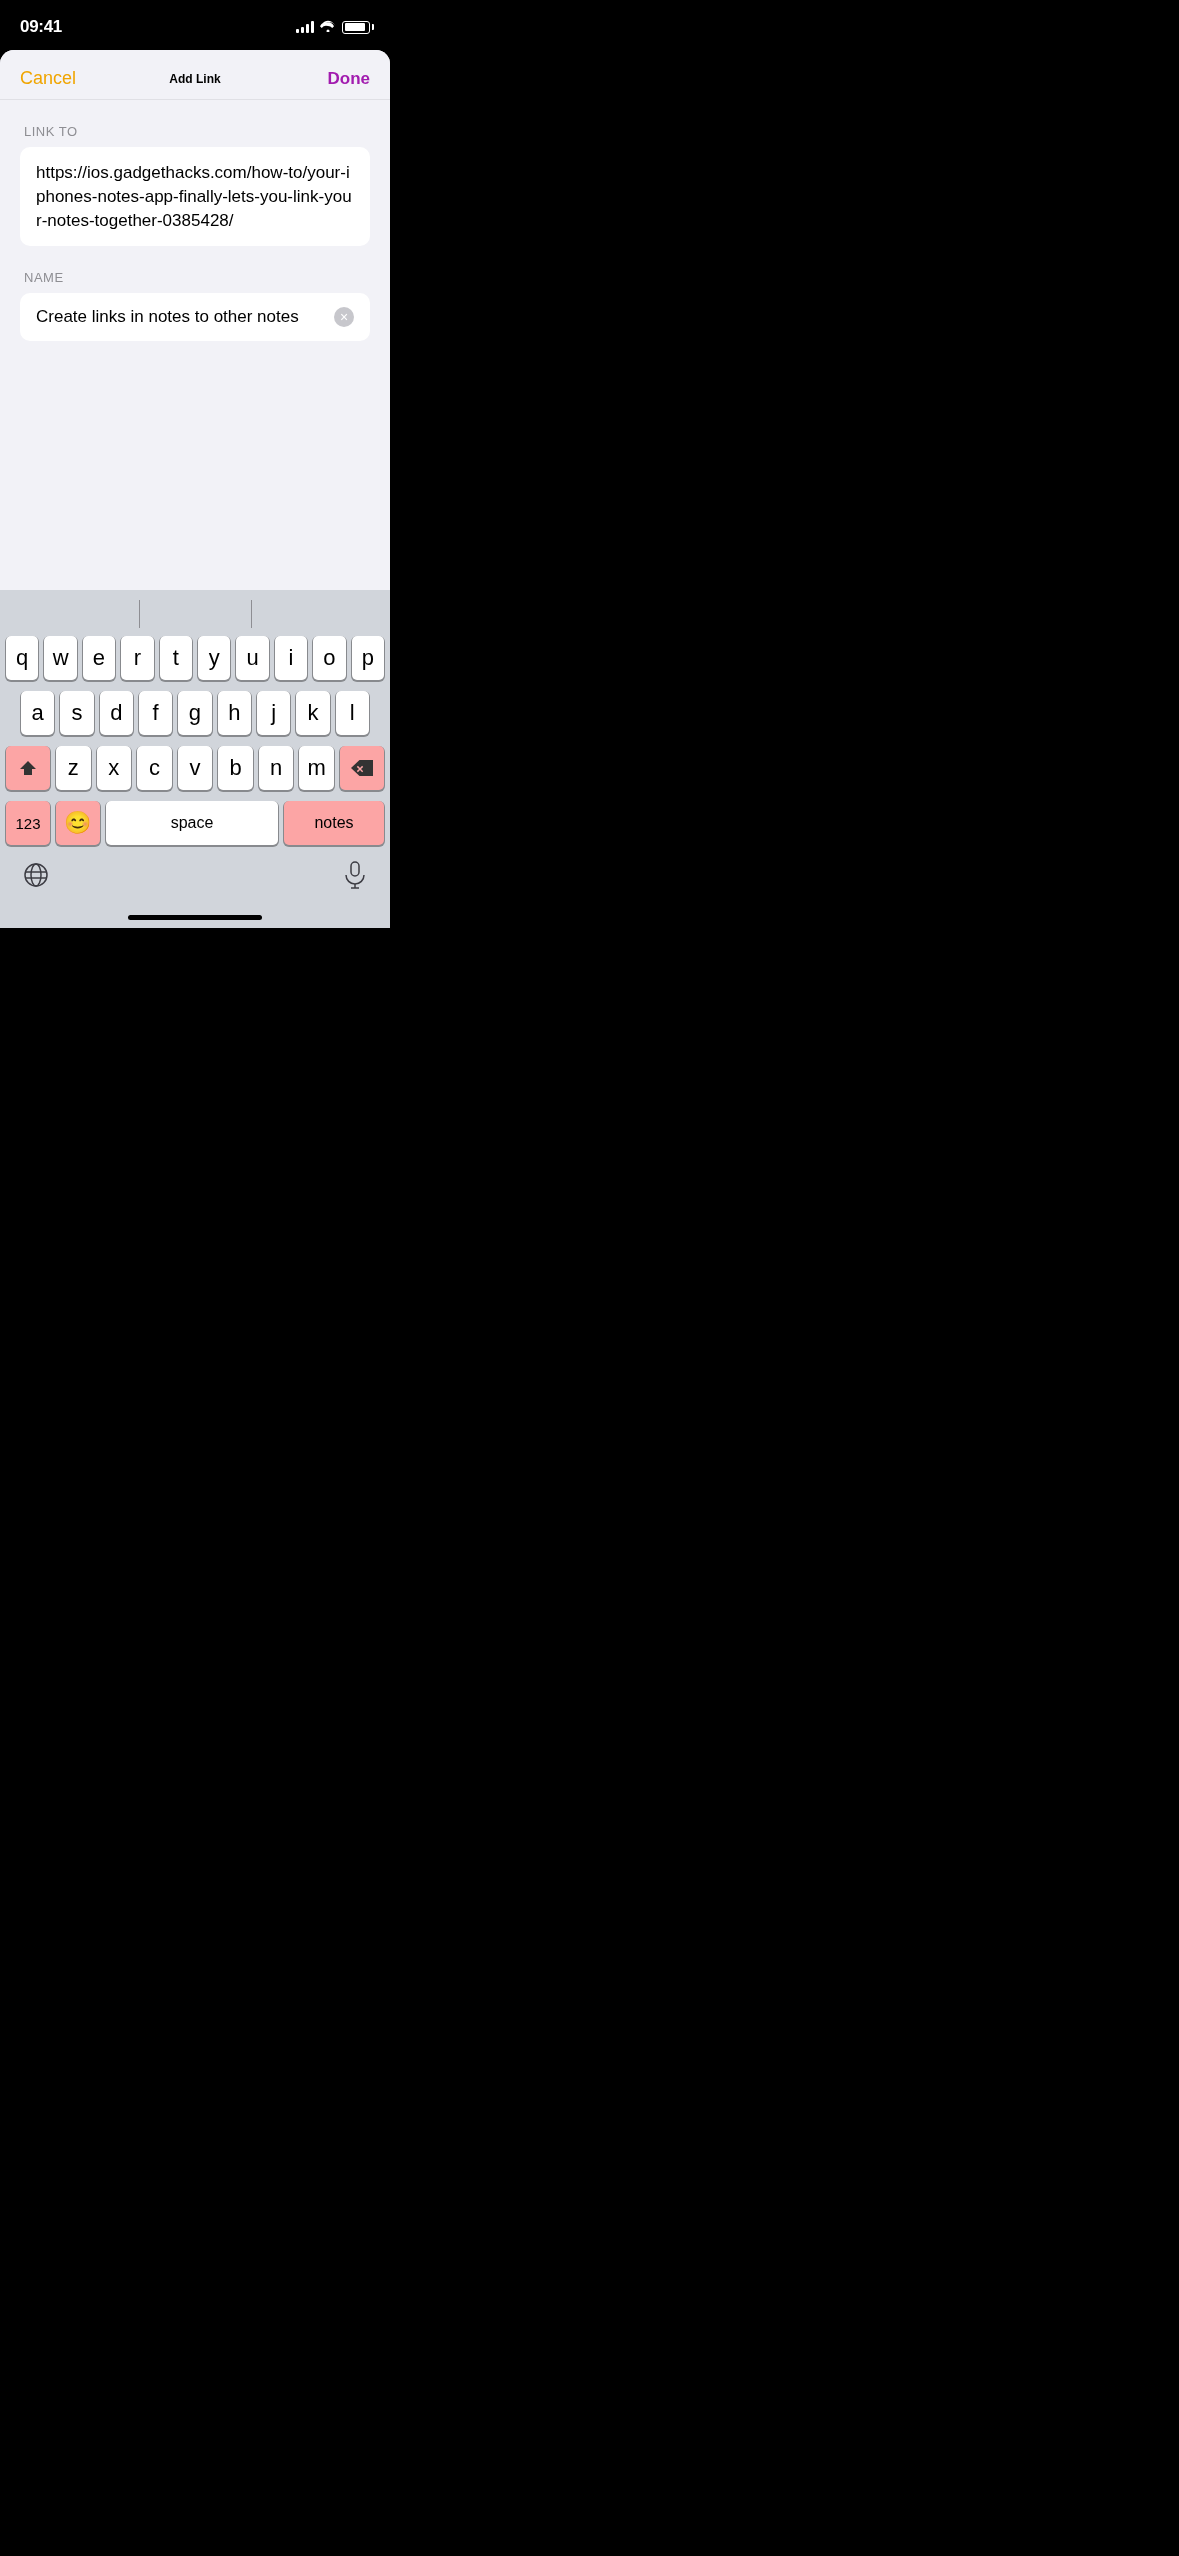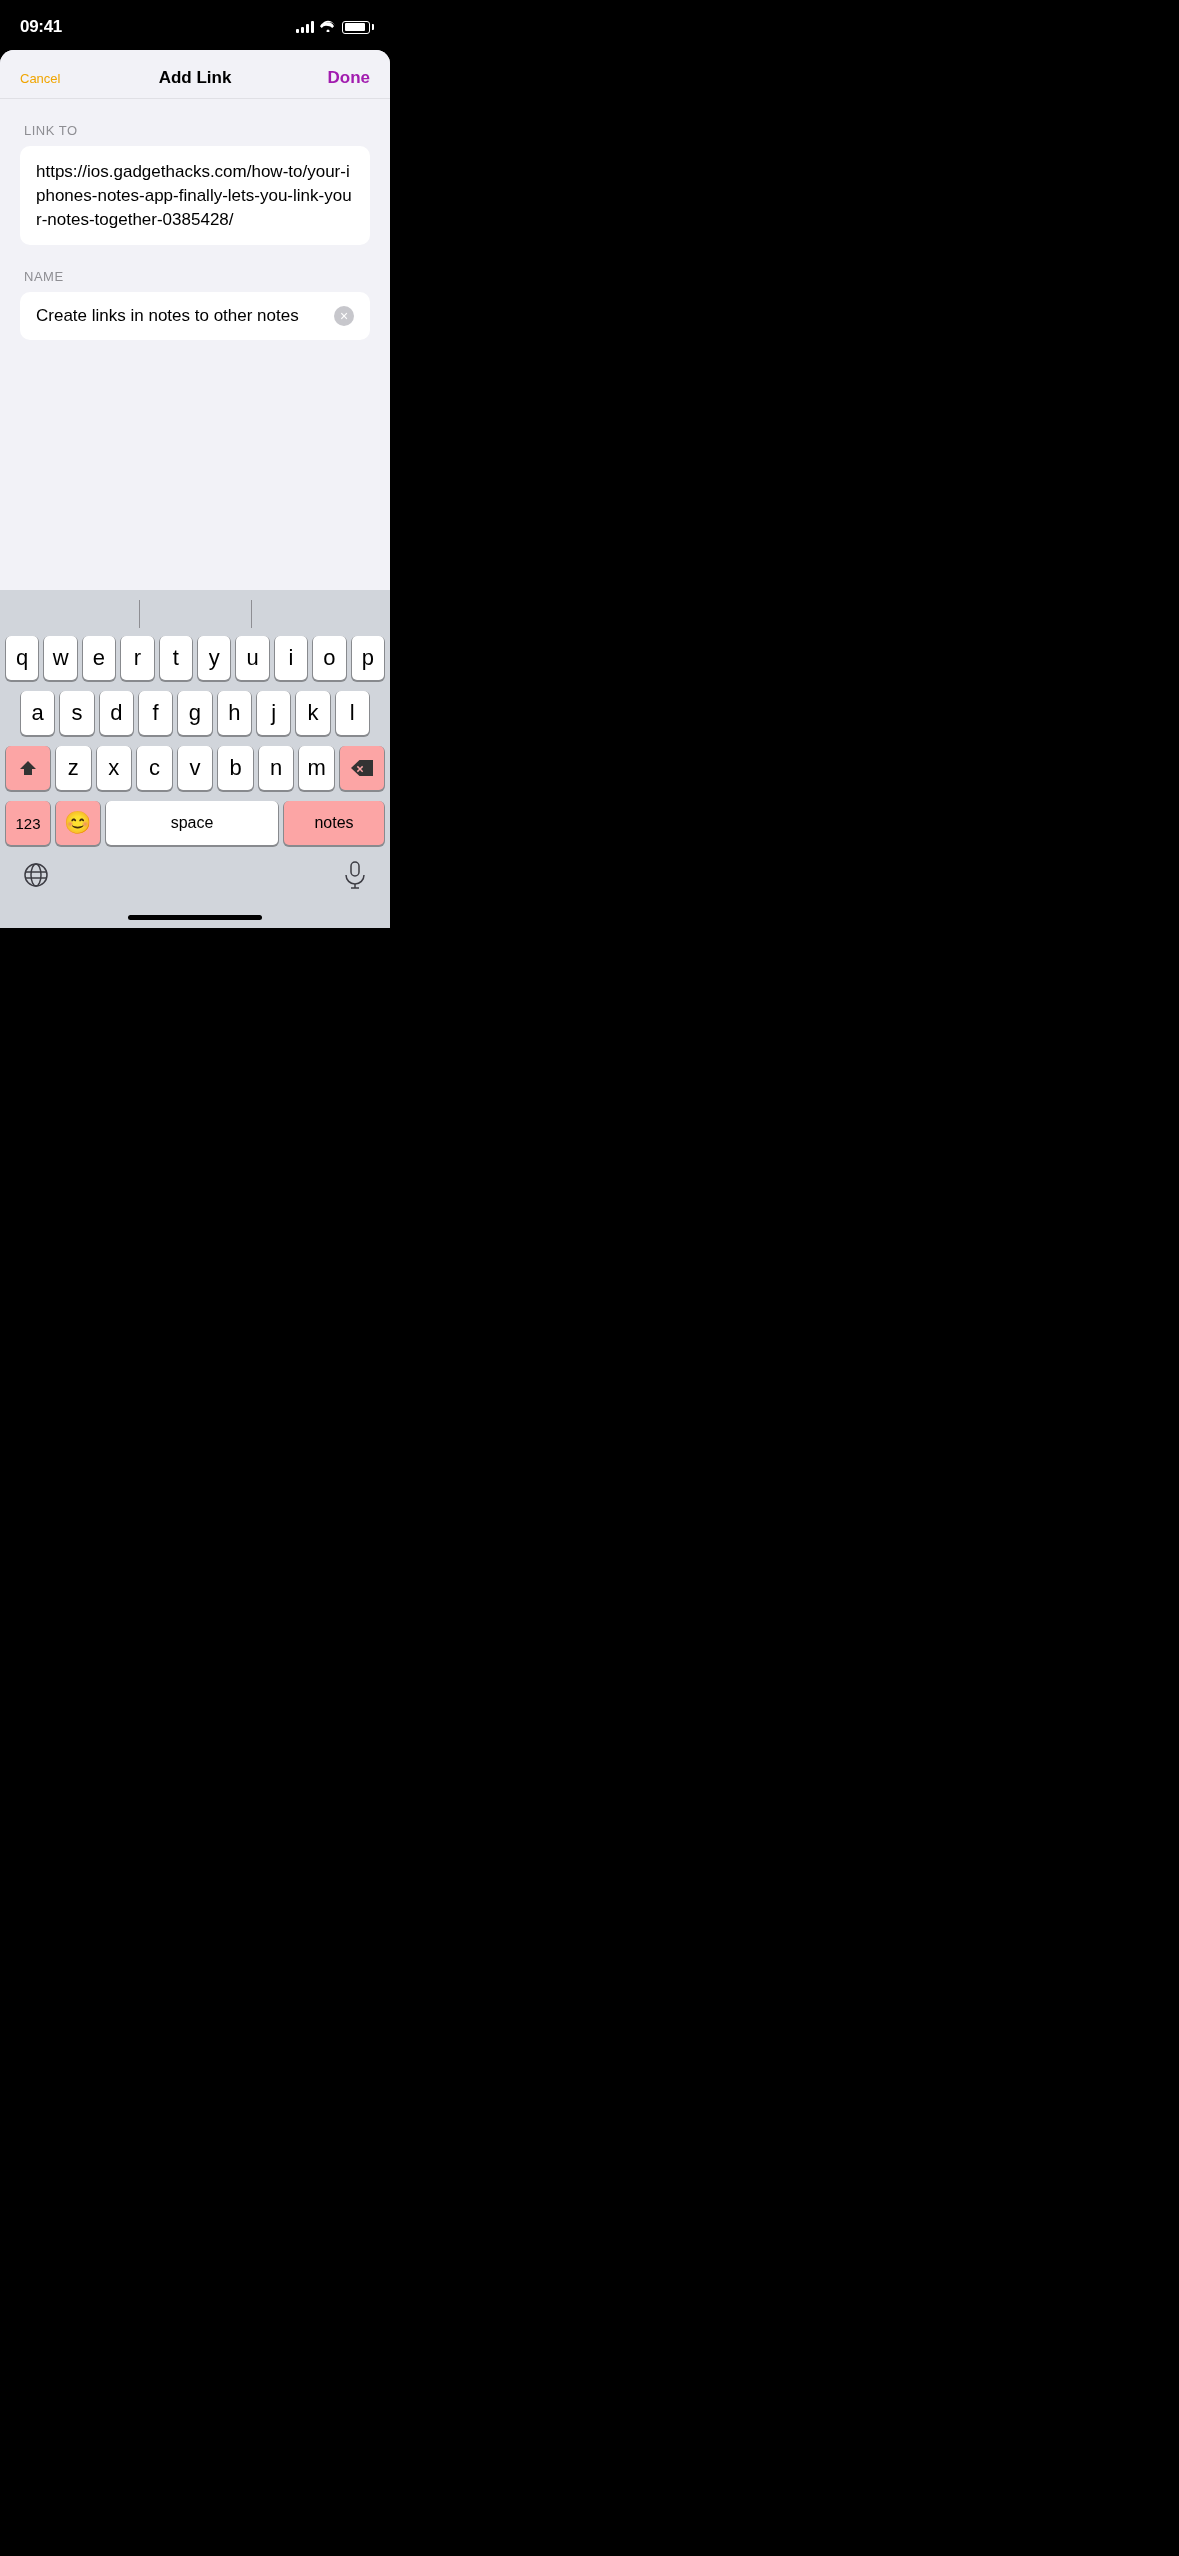--- a/index.html
+++ b/index.html
@@ -89,28 +89,28 @@
       background: #f2f2f7;
       border-radius: 14px 14px 0 0;
       display: flex;
       align-items: center;
       justify-content: space-between;
       padding: 18px 20px 10px;
       border-bottom: 1px solid #e0e0e5;
     }
     .nav-cancel {
       color: #f0a500;
-      font-size: 13px;
+      font-size: 18px;
       font-weight: 400;
       cursor: pointer;
       min-width: 60px;
     }
     .nav-title {
       color: #000;
-      font-size: 17px;
+      font-size: 12px;
       font-weight: 600;
       text-align: center;
       flex: 1;
     }
     .nav-done {
       color: #a21caf;
       font-size: 17px;
       font-weight: 600;
       cursor: pointer;
       text-align: right;

